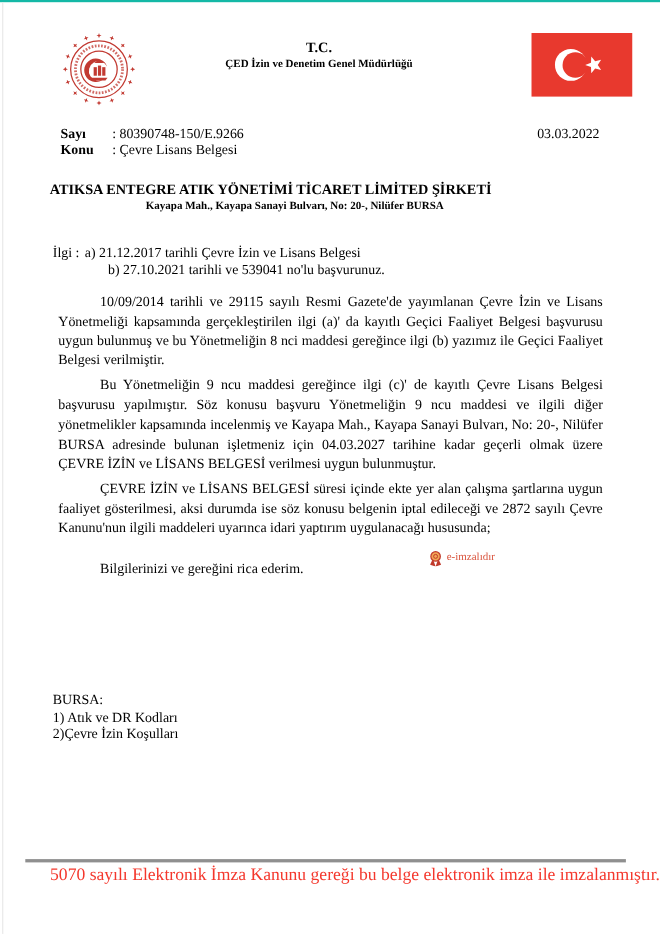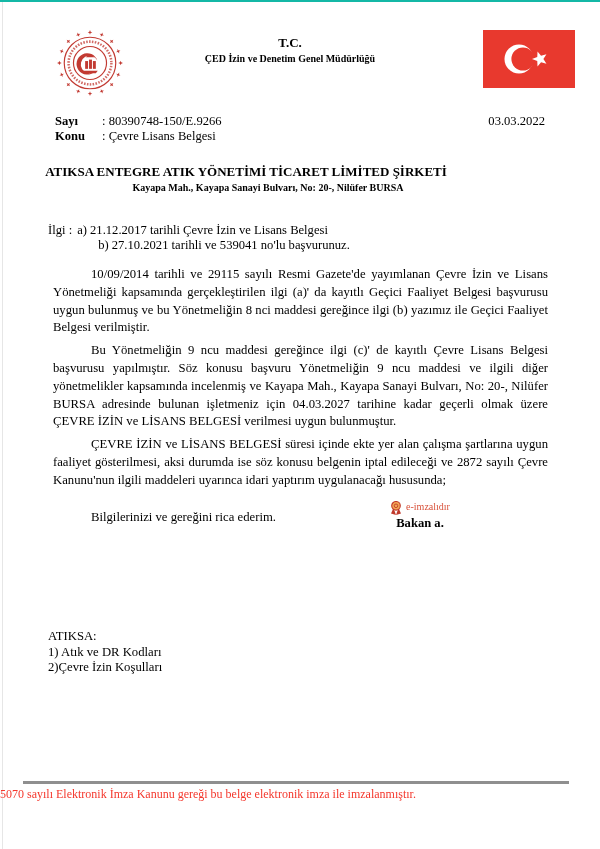--- a/index.html
+++ b/index.html
@@ -41,21 +41,21 @@
   .closing { margin-top:19px !important; text-align:left; }
   
   .signature { position:absolute; top:499px; left:320px; width:200px; text-align:center; }
   .esign-row { display:flex; justify-content:center; gap:4px; font-size:10px; color:#d9533c; }
   .sig-name { font-weight:bold; font-size:13px; margin-top:5px; line-height:16px; }
   .sig-title { font-weight:bold; font-size:12.6px; line-height:16px; }
   
   .attachments { position:absolute; top:627px; left:48px; font-size:12.7px; line-height:15.5px; }
   
   .footer-line { position:absolute; left:23px; top:779px; width:546px; height:3px; background:#8f8f8f; }
-  .footer-text { position:absolute; top:785px; left:0; width:600px; text-align:left; font-size:12px; color:#f4372c; }
+  .footer-text { position:absolute; top:785px; left:0; width:600px; text-align:right; font-size:16px; color:#f4372c; }
 </style>
 </head>
 <body>
 
 <div class="page">
 
   <svg class="seal" viewBox="0 0 72 72">
     <defs>
       <path id="st" d="M0,-2.4 L0.65,-0.65 L2.4,0 L0.65,0.65 L0,2.4 L-0.65,0.65 L-2.4,0 L-0.65,-0.65 Z" fill="#c23a32"></path>
     </defs>
@@ -133,25 +133,24 @@
   <div class="signature">
     <div class="esign-row">
       <svg width="12" height="14" viewBox="0 0 12 14">
         <polygon points="3.5,7 6,14 1,12.5" fill="#c0392b"></polygon>
         <polygon points="8.5,7 11,12.5 6,14" fill="#c0392b"></polygon>
         <circle cx="6" cy="4.8" r="4.3" fill="#f2a654" stroke="#c0392b" stroke-width="1.1"></circle>
         <circle cx="6" cy="4.8" r="1.8" fill="none" stroke="#c0392b" stroke-width="0.9"></circle>
       </svg>
       <span>e-imzalıdır</span>
     </div>
-    <div class="sig-title">Bakan a.</div>
   </div>
 
   <div class="attachments">
-    <div>ATIKSA:</div>
+    <div>BURSA:</div>
     <div>1) Atık ve DR Kodları</div>
     <div>2)Çevre İzin Koşulları</div>
   </div>
 
   <div class="footer-line"></div>
   <div class="footer-text">5070 sayılı Elektronik İmza Kanunu gereği bu belge elektronik imza ile imzalanmıştır.</div>
 
 </div>
 
 </body></html>

